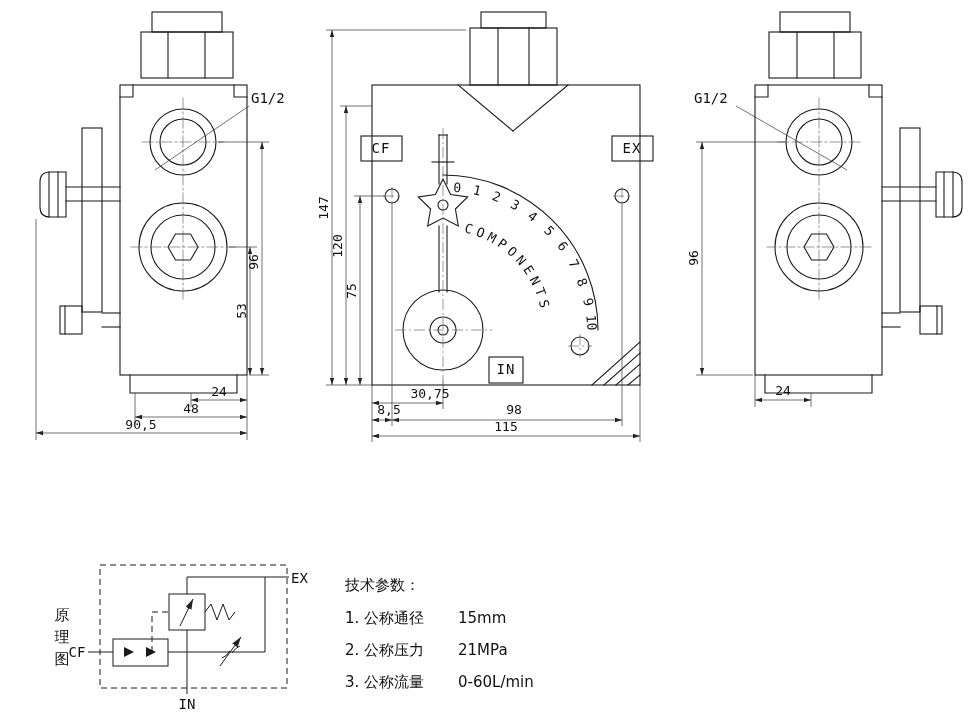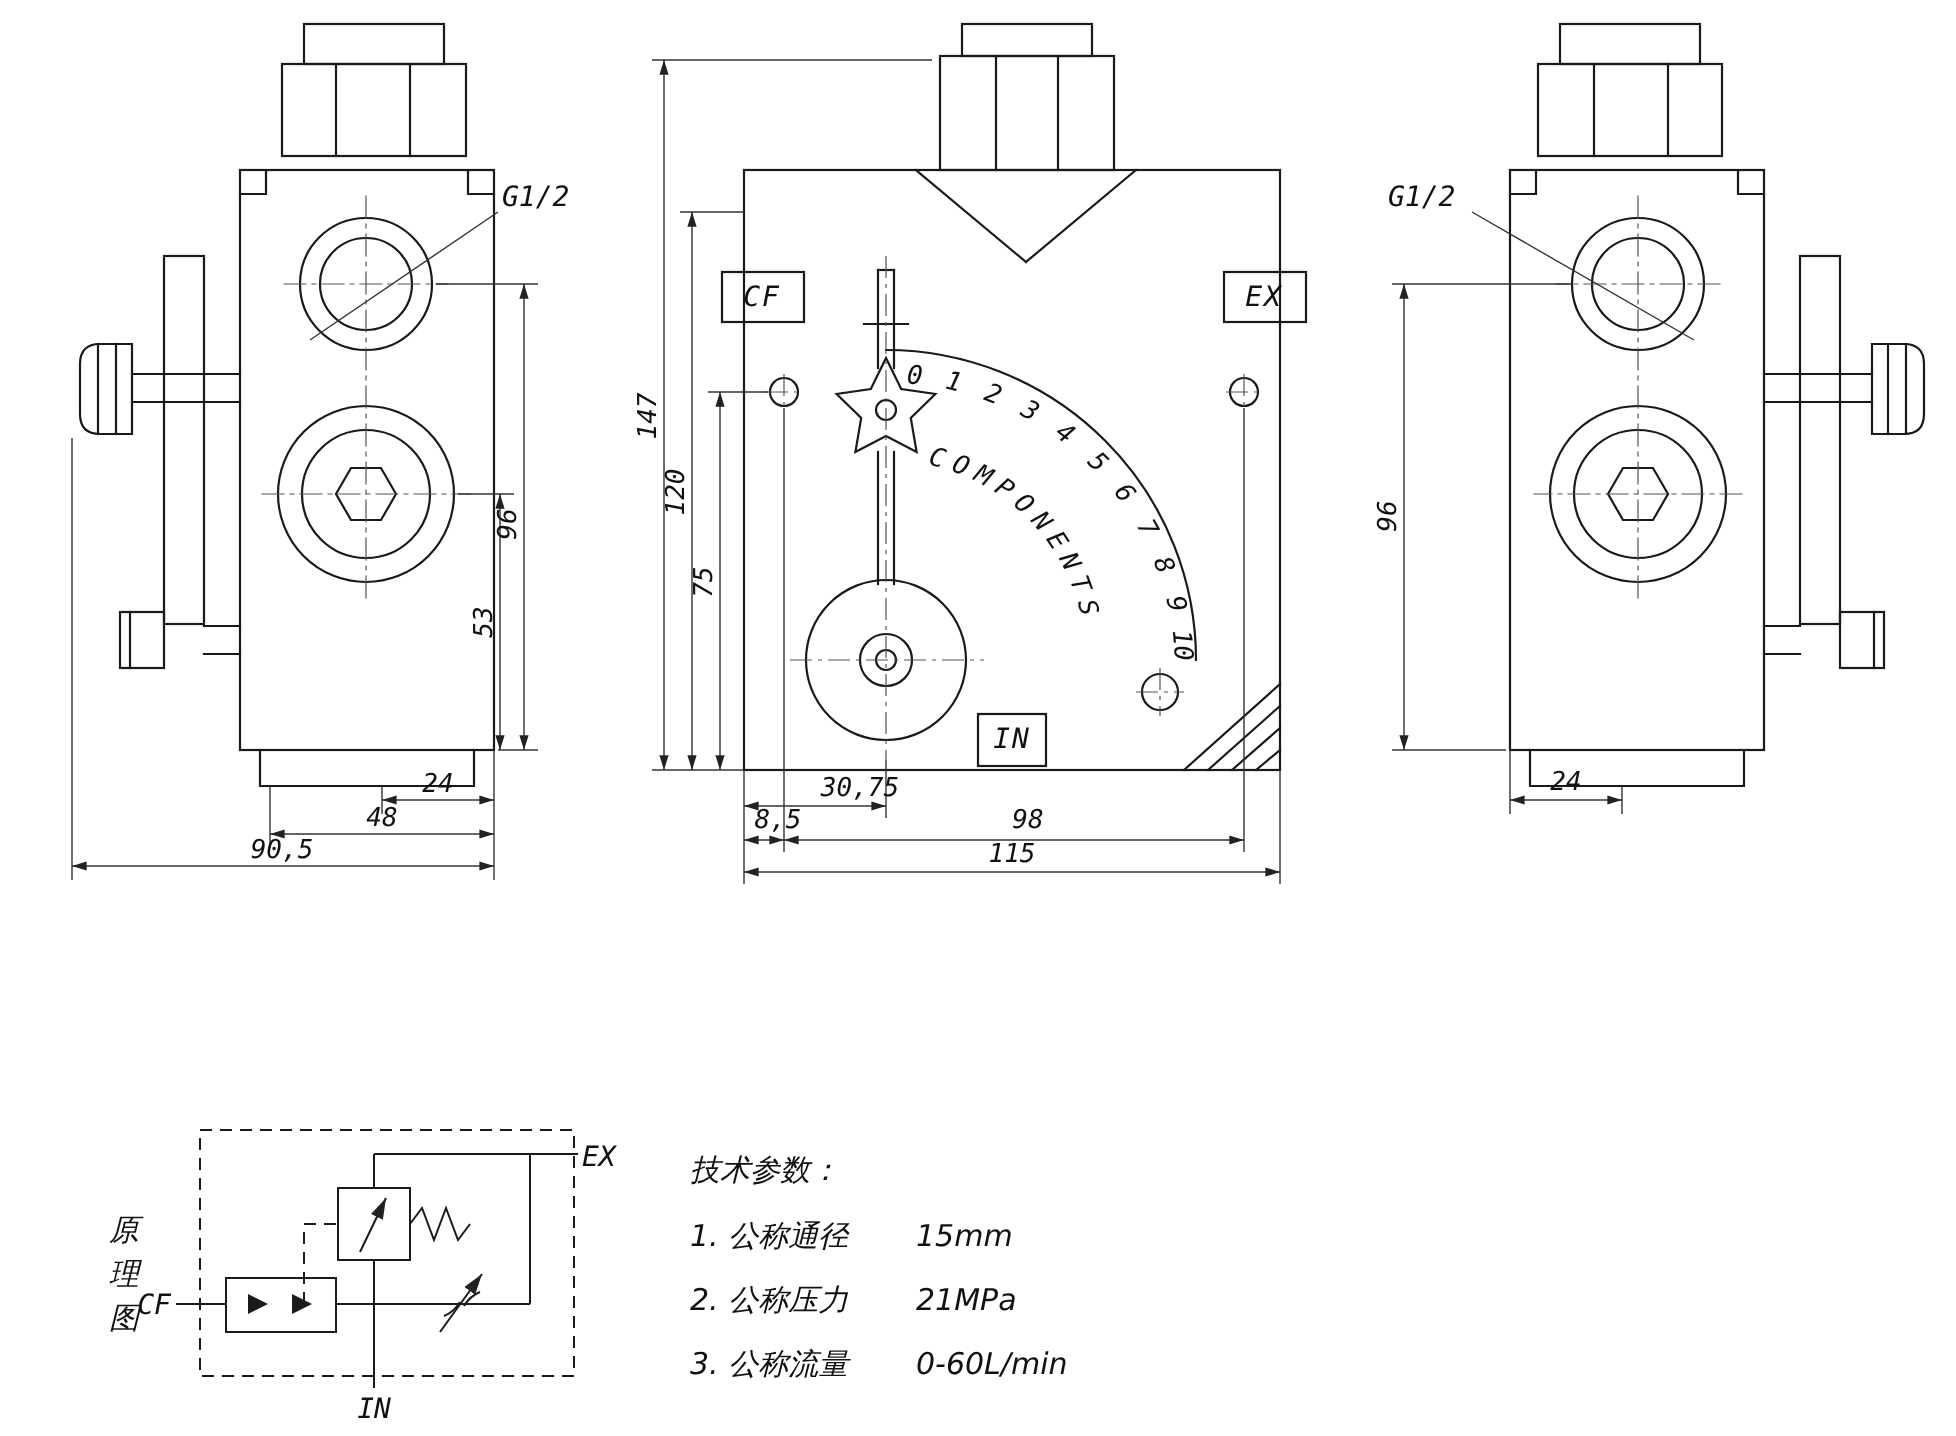--- a/index.html
+++ b/index.html
@@ -1,16 +1,16 @@
 <!DOCTYPE html>
 <html><head>
 <meta charset="utf-8">
 <style>
   html,body{margin:0;padding:0;background:#fff;}
-  .sheet{width:978px;height:718px;background:#fff;position:relative;overflow:hidden;font-style:italic;}
+  .sheet{width:978px;height:718px;background:#fff;position:relative;overflow:hidden;}
   svg{display:block;}
   .ln{fill:none;stroke:#1a1a1a;stroke-width:1.1;stroke-linecap:square;}
   .dim{fill:none;stroke:#333;stroke-width:0.7;}
   .cl{fill:none;stroke:#555;stroke-width:0.6;stroke-dasharray:11 3 2 3;}
   .dash{fill:none;stroke:#1a1a1a;stroke-width:1;stroke-dasharray:6 4;}
   .sch{fill:none;stroke:#1a1a1a;stroke-width:1;}
   text{fill:#111;font-family:"DejaVu Sans Mono","Liberation Mono",monospace;}
   .dimtxt{font-size:13px;text-anchor:middle;}
   .lbl{font-size:14px;}
   .portlbl{font-size:14px;text-anchor:middle;letter-spacing:1px;}

